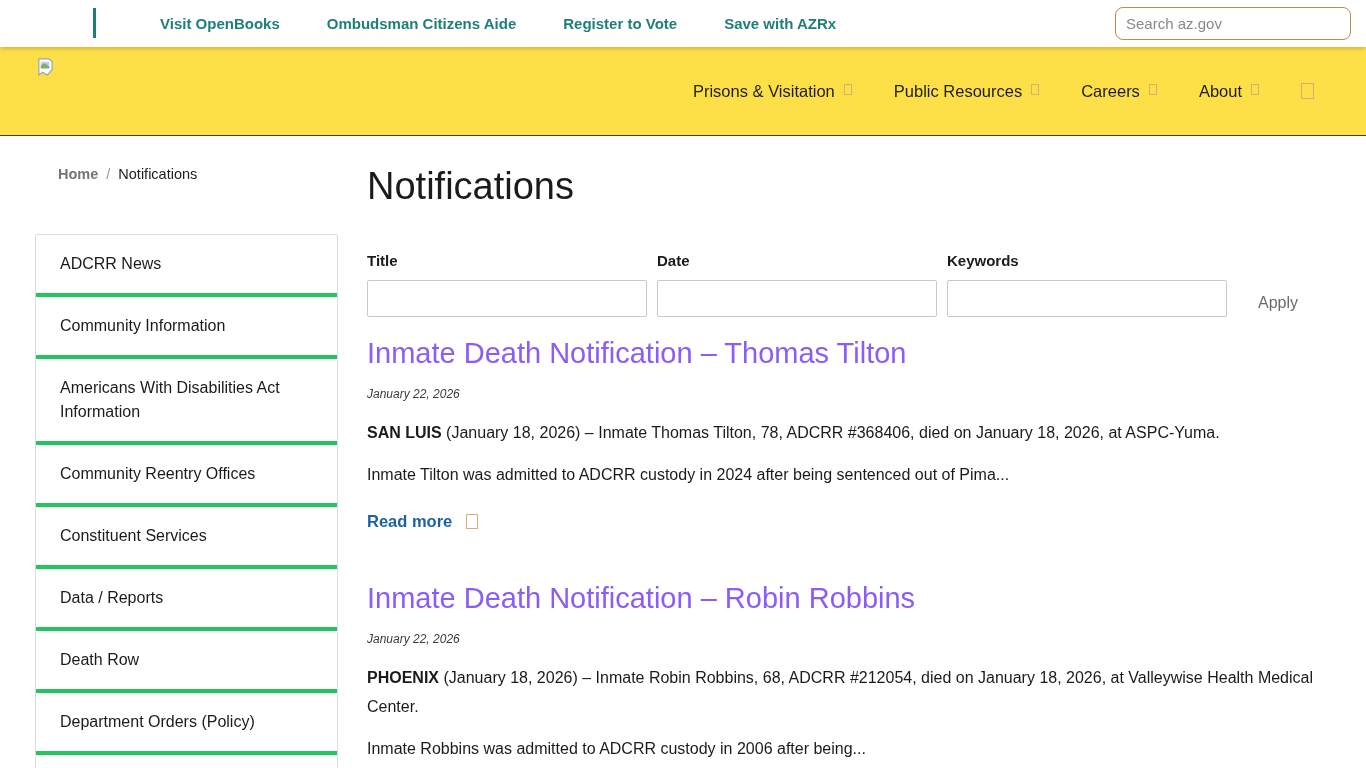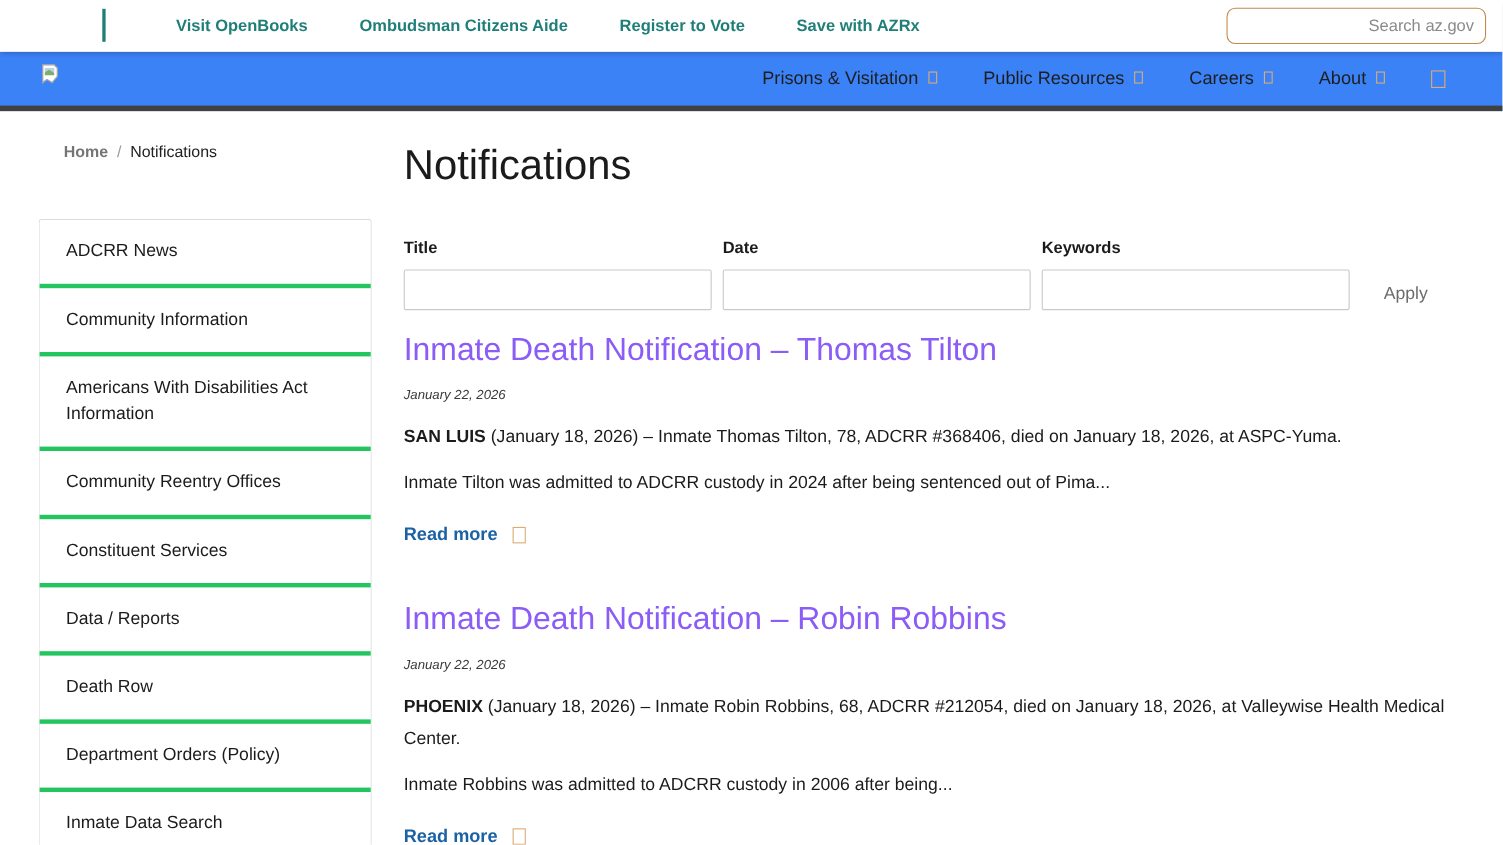--- a/index.html
+++ b/index.html
@@ -9,25 +9,25 @@
   
   .utility-bar { position:relative; height:47px; background:#fff; z-index:5;
                  box-shadow:0 3px 4px -1px rgba(0,0,0,.18);
                  display:flex; align-items:center; }
   .utility-accent { position:absolute; left:93px; top:8px; width:3px; height:30px; }
   .utility-links { display:flex; gap:47px; margin-left:160px; }
   .utility-links a { font-size:15px; font-weight:bold; text-decoration:none; cursor:pointer; }
   .utility-search { position:absolute; right:15px; top:7px; }
   .utility-search input { width:236px; height:33px; border:1px solid #c18a4f; border-radius:8px;
                           padding:2px 10px; font-size:15px; color:#6f6f6f; outline:none;
-                          font-family:"Liberation Sans", sans-serif;text-align:right; }
+                          font-family:"Liberation Sans", sans-serif; }
   .utility-search input::placeholder { color:#8a8a8a; }
 
   
-  .site-header { position:relative; height:54px; background:#3b82f6; border-bottom:5px solid #404040; }
+  .site-header { position:relative; height:89px; background:#fde047; border-bottom:1px solid #404040; }
   .logo-broken { position:absolute; left:36px; top:11px; width:19px; height:19px; cursor:pointer; }
   .main-nav { position:absolute; right:52px; top:0; height:100%; display:flex;
               align-items:center; gap:42px; }
   .main-nav .nav-item { display:flex; align-items:center; gap:9px; font-size:16.5px;
                         color:#1d1d1d; cursor:pointer; }
   .tofu { display:inline-block; border:1.5px solid #dcab76; background:transparent; }
   .tofu.sm { width:8px; height:11px; margin-top:-3px; }
   .tofu.md { width:12px; height:15px; }
   .tofu.lg { width:13px; height:16px; }
 

